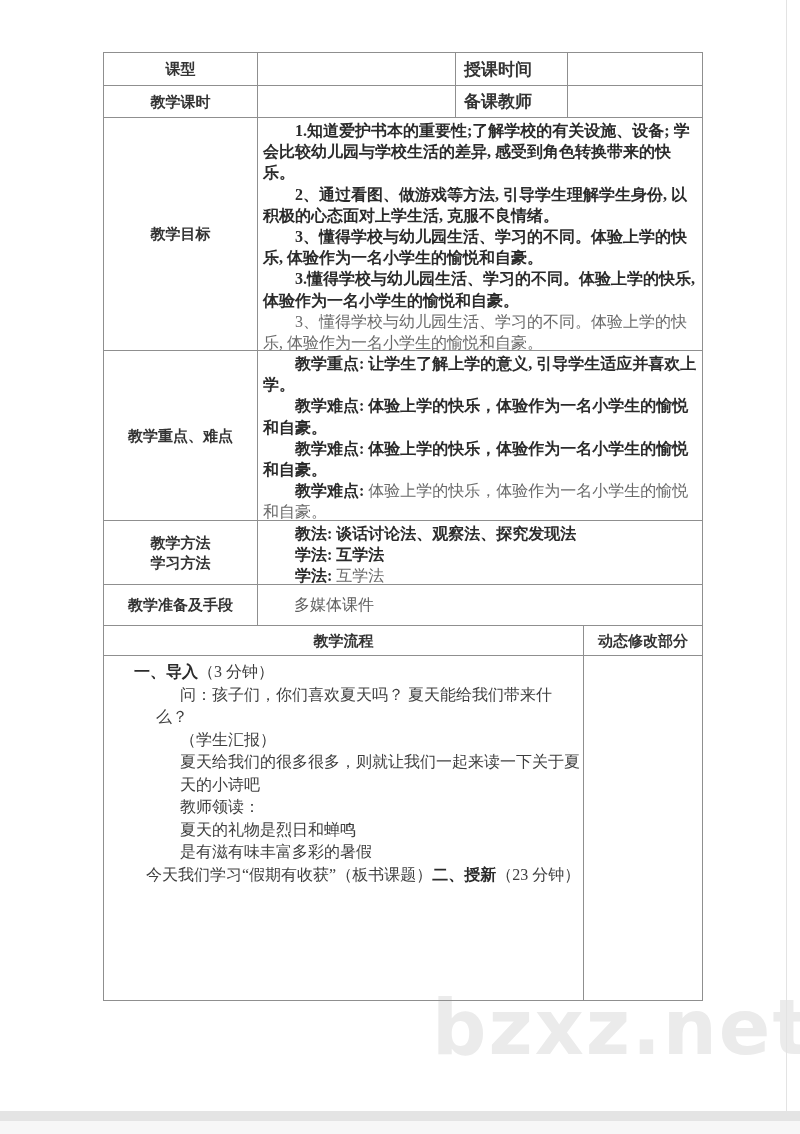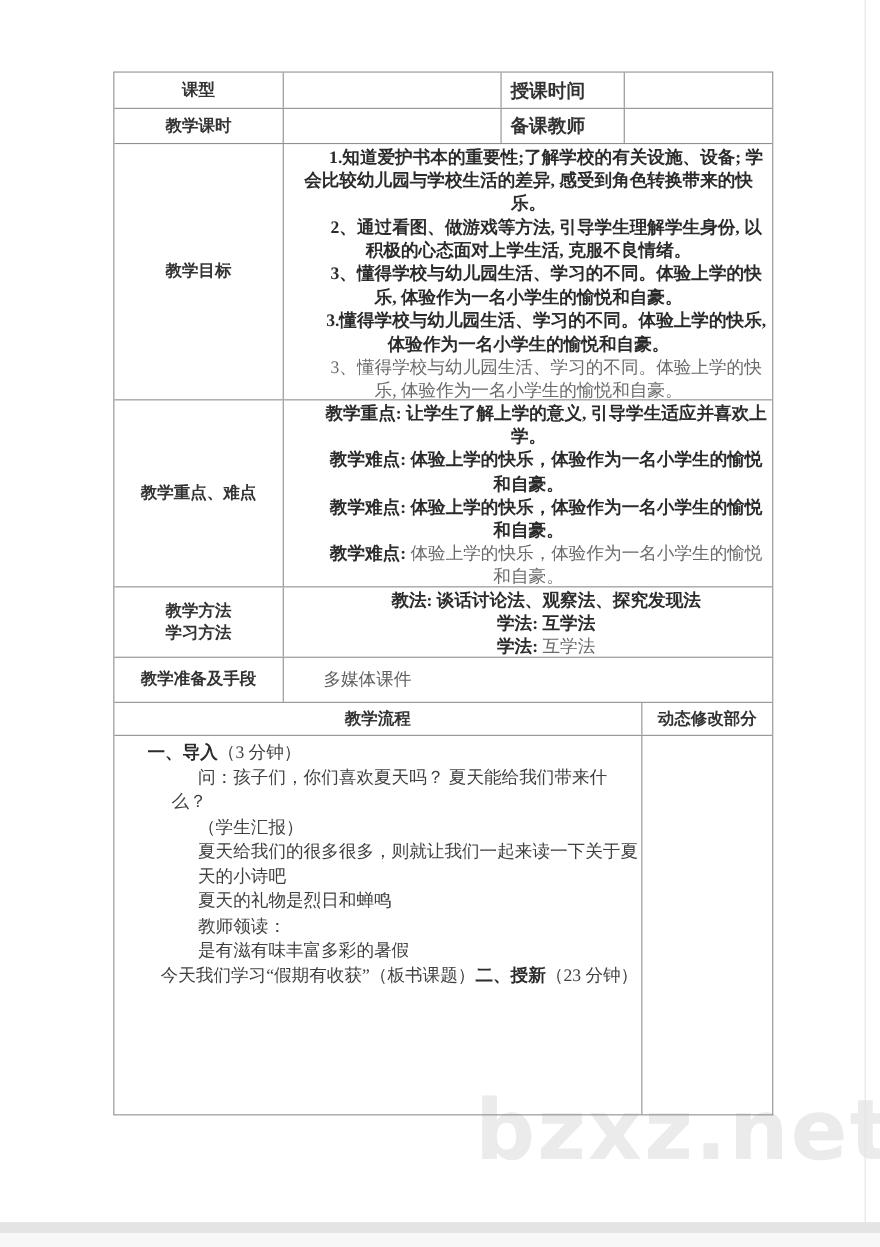--- a/index.html
+++ b/index.html
@@ -12,41 +12,41 @@
   .page-edge-right{position:absolute;left:786px;top:0;width:1px;height:1111px;background:#e3e3e3;}
   .strip-dark{position:absolute;left:0;top:1111px;width:800px;height:10px;background:#e4e4e4;}
   .strip-light{position:absolute;left:0;top:1121px;width:800px;height:13px;background:#f7f7f7;}
   .watermark{
     position:absolute;left:432px;top:990px;z-index:0;
     font-family:"DejaVu Sans", sans-serif;font-weight:bold;
     font-size:76px;line-height:1;letter-spacing:2px;color:#ebebeb;
   }
   
   .doc-table{
-    position:absolute;left:103px;top:65px;width:600px;z-index:1;
+    position:absolute;left:103px;top:52px;width:600px;z-index:1;
     border:1px solid #8f8f8f;box-sizing:border-box;color:#2f2f2f;
   }
   .tr{display:flex;border-bottom:1px solid #8f8f8f;box-sizing:border-box;}
   .tr.last{border-bottom:none;}
   .td{border-right:1px solid #8f8f8f;box-sizing:border-box;overflow:hidden;}
   .td.lastc{border-right:none;}
   .r1{height:33px;}
   .r2{height:32px;justify-content:flex-end;}
   .r3{height:233px;}
   .r4{height:170px;}
   .r5{height:64px;}
   .r6{height:41px;}
   .r7{height:30px;}
   .r8{height:344px;}
   .w-c1{width:154px;}
   .w-c2{width:198px;}
   .w-c3{width:112px;}
   .w-c4{flex:1;}
   .w-label{width:154px;}
-  .w-content{flex:1;text-align:center;}
+  .w-content{flex:1;}
   .w-flow{width:480px;}
   .w-note{flex:1;}
   
   .label{
     display:flex;align-items:center;justify-content:center;text-align:center;
     font-family:"Liberation Sans", sans-serif;
     font-weight:bold;font-size:15px;color:#333;line-height:20px;
   }
   .label-left{
     display:flex;align-items:center;justify-content:flex-start;
@@ -131,22 +131,22 @@
       <div class="td w-flow label">教学流程</div>
       <div class="td w-note lastc label">动态修改部分</div>
     </div>
 
     <div class="tr r8 last">
       <div class="td w-flow flow-cell">
         <p class="fp-head"><span class="b">一、导入</span><span>（3 分钟）</span></p>
         <p class="fp-q">问：孩子们，你们喜欢夏天吗？ 夏天能给我们带来什么？</p>
         <p class="fp-line">（学生汇报）</p>
         <p class="fp-line">夏天给我们的很多很多，则就让我们一起来读一下关于夏天的小诗吧</p>
+        <p class="fp-line">教师领读：</p>
         <p class="fp-line">夏天的礼物是烈日和蝉鸣</p>
-        <p class="fp-line">教师领读：</p>
         <p class="fp-line">是有滋有味丰富多彩的暑假</p>
         <p class="fp-para"><span>今天我们学习“假期有收获”（板书课题）</span><span class="b">二、授新</span><span>（23 分钟）</span></p>
       </div>
       <div class="td w-note lastc"></div>
     </div>
 
   </div>
 
   <div class="page-edge-right"></div>
   <div class="strip-dark"></div>

